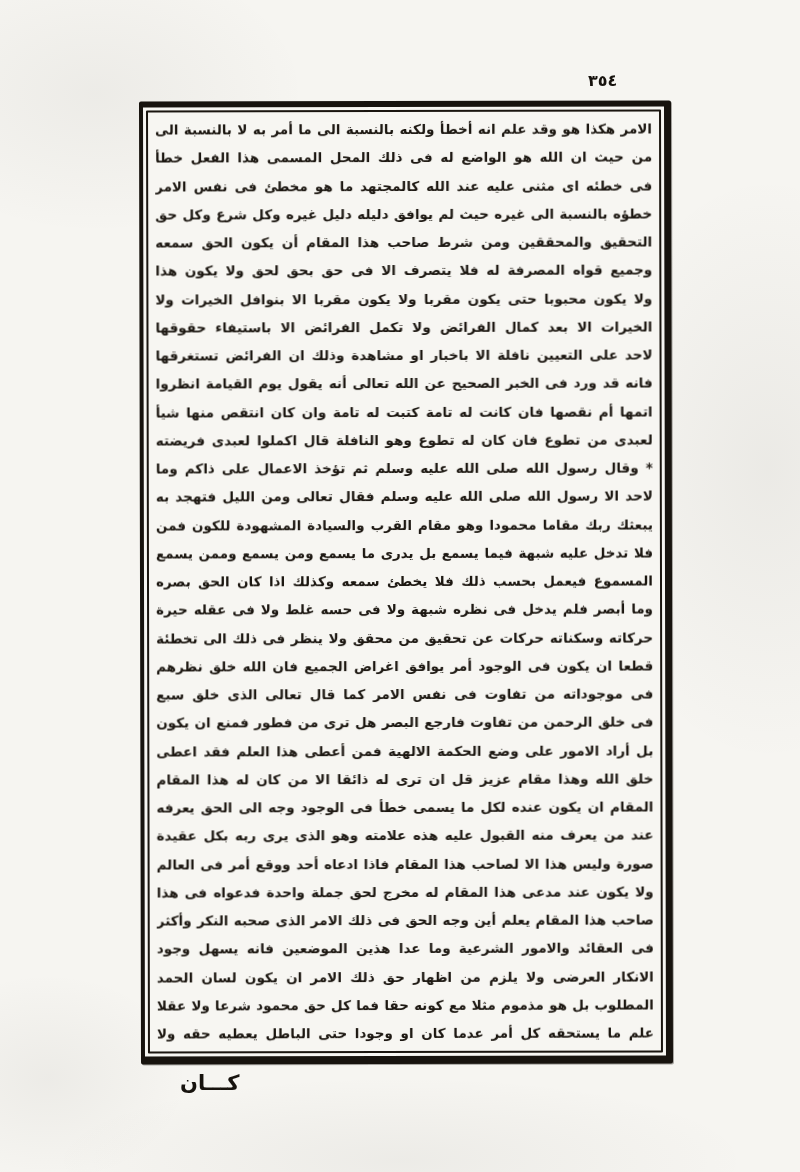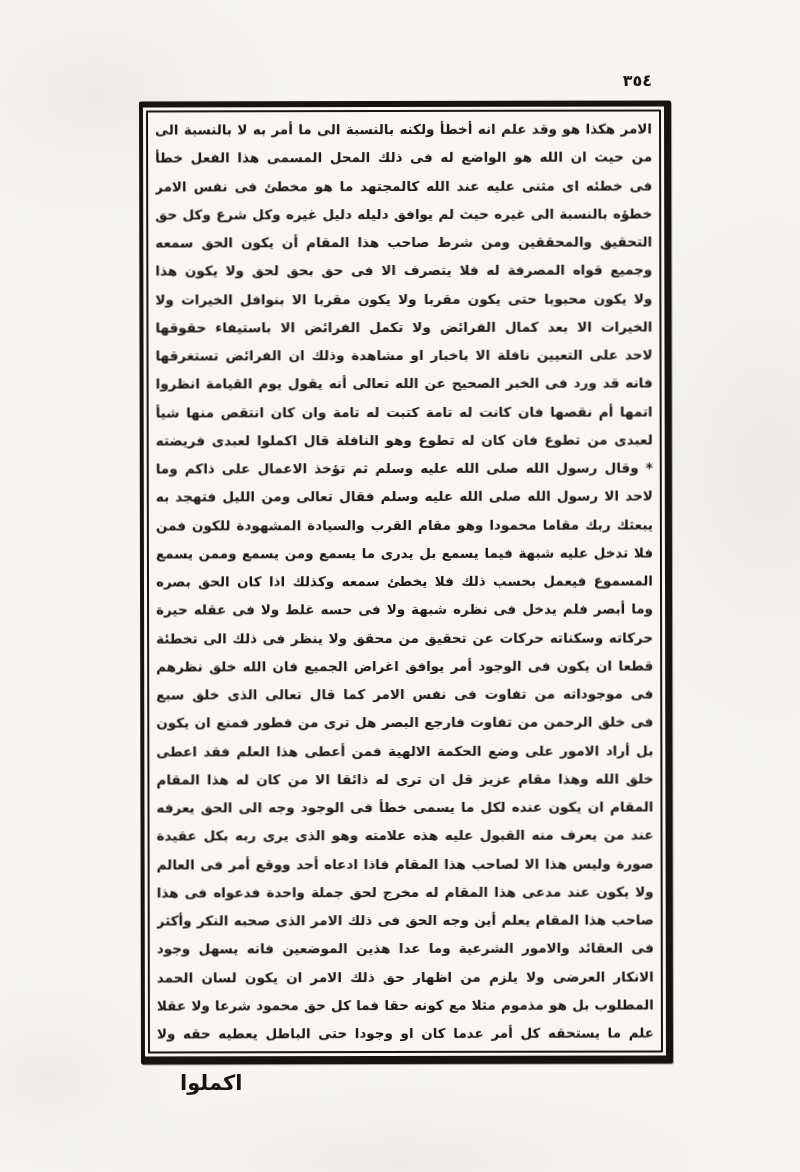--- a/index.html
+++ b/index.html
@@ -14,22 +14,22 @@
   .scan-texture {
     position: absolute; inset: 0; pointer-events: none;
     background:
       radial-gradient(ellipse 300px 200px at 12% 8%, rgba(60,55,45,0.05), transparent 70%),
       radial-gradient(ellipse 260px 420px at 96% 40%, rgba(60,55,45,0.06), transparent 70%),
       radial-gradient(ellipse 500px 120px at 50% 99%, rgba(60,55,45,0.05), transparent 70%),
       radial-gradient(ellipse 200px 150px at 6% 92%, rgba(60,55,45,0.05), transparent 70%);
   }
   .page-number {
     position: absolute;
-    top: 71px; left: 606px; width: 46px;
-    text-align: right;
+    top: 71px; left: 588px; width: 46px;
+    text-align: left;
     font-size: 16px; font-weight: bold;
     color: #17130e;
     letter-spacing: 1px;
   }
   .frame {
     position: absolute;
     left: 140px; top: 101px;
     width: 532px; height: 963px;
     box-sizing: border-box;
     border: 6px solid #17130e;
@@ -113,13 +113,13 @@
         <div class="line">ولا يكون عند مدعى هذا المقام له مخرج لحق جملة واحدة فدعواه فى هذا المقام محال فان</div>
         <div class="line">صاحب هذا المقام يعلم أين وجه الحق فى ذلك الامر الذى صحبه النكر وأكثر ما يكون ذلك</div>
         <div class="line">فى العقائد والامور الشرعية وما عدا هذين الموضعين فانه يسهل وجود الحق فيما يقع فيه</div>
         <div class="line">الانكار العرضى ولا يلزم من اظهار حق ذلك الامر ان يكون لسان الحمد يجرى عليه ليس ذلك</div>
         <div class="line">المطلوب بل هو مذموم مثلا مع كونه حقا فما كل حق محمود شرعا ولا عقلا وانما المراد بالتحقيق</div>
         <div class="line">علم ما يستحقه كل أمر عدما كان او وجودا حتى الباطل يعطيه حقه ولا يتعدى به محله ومن</div>
       </div>
   </div>
 </div>
 
-<div class="catchword">اكملوا</div>
+<div class="catchword">كـــان</div>
 
 </body></html>

